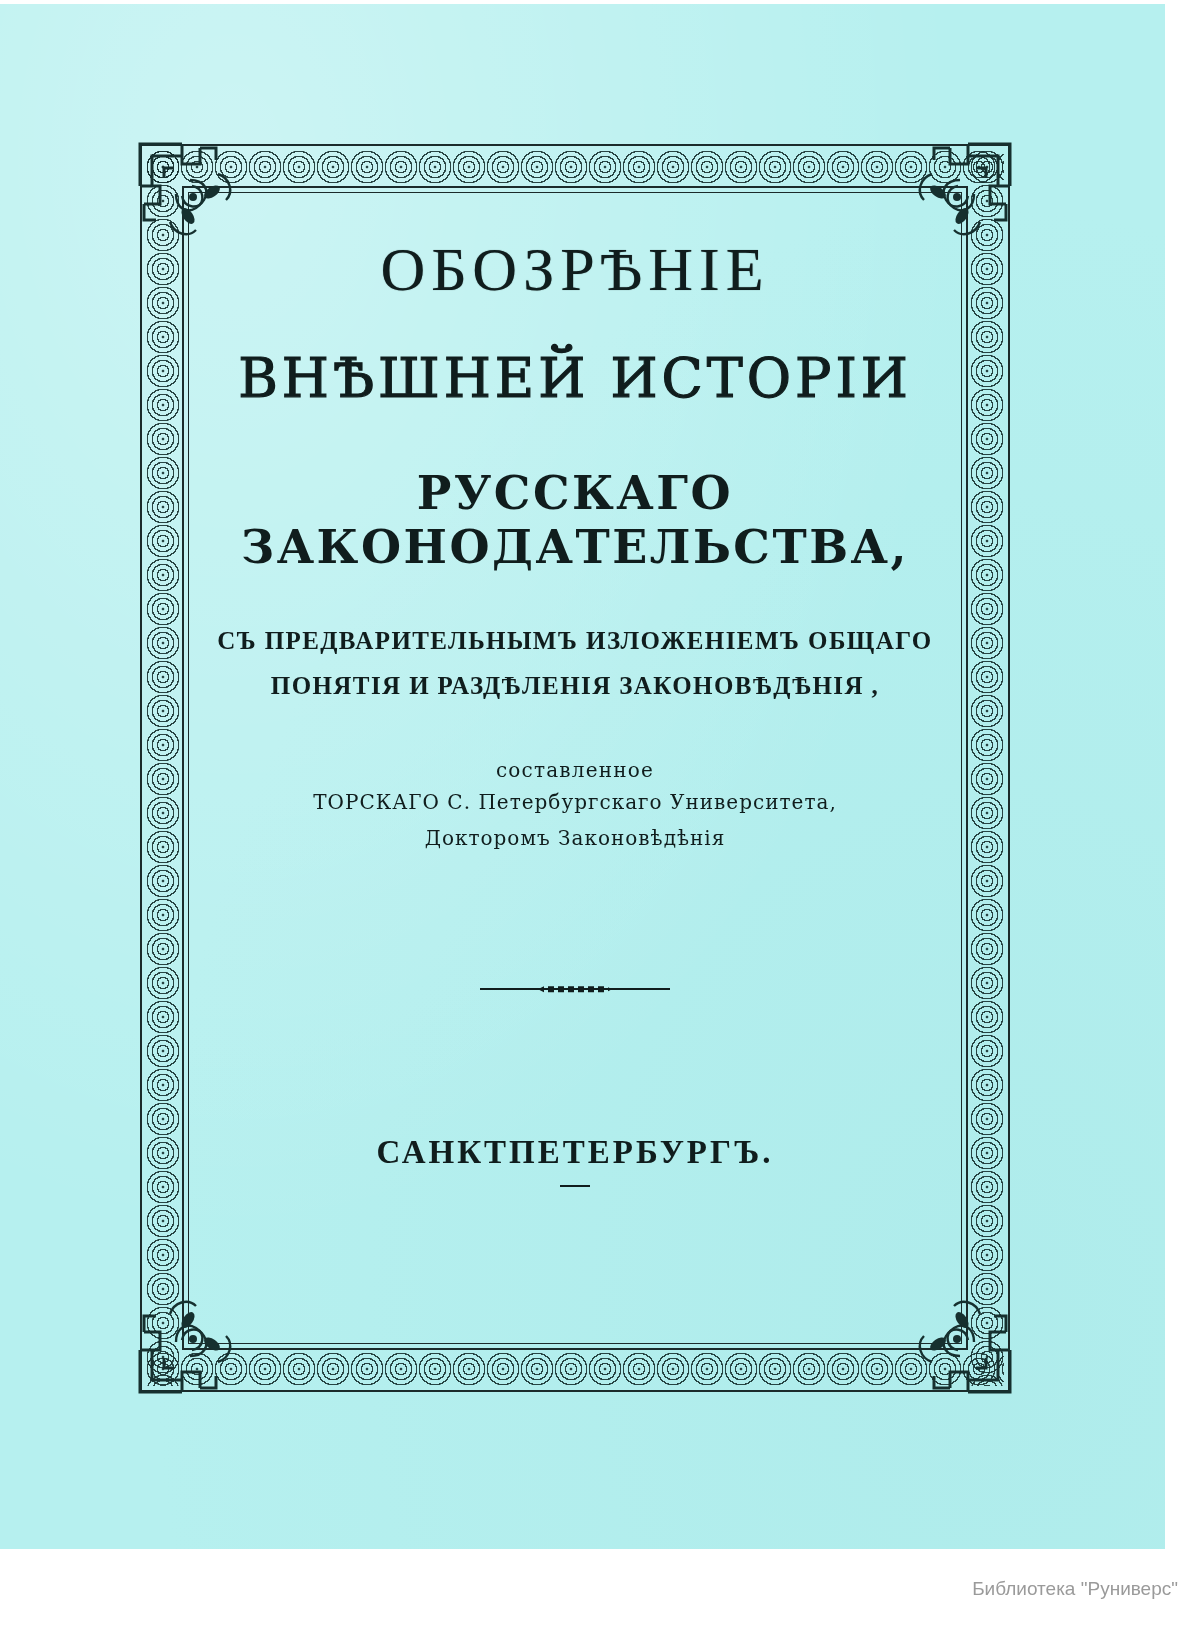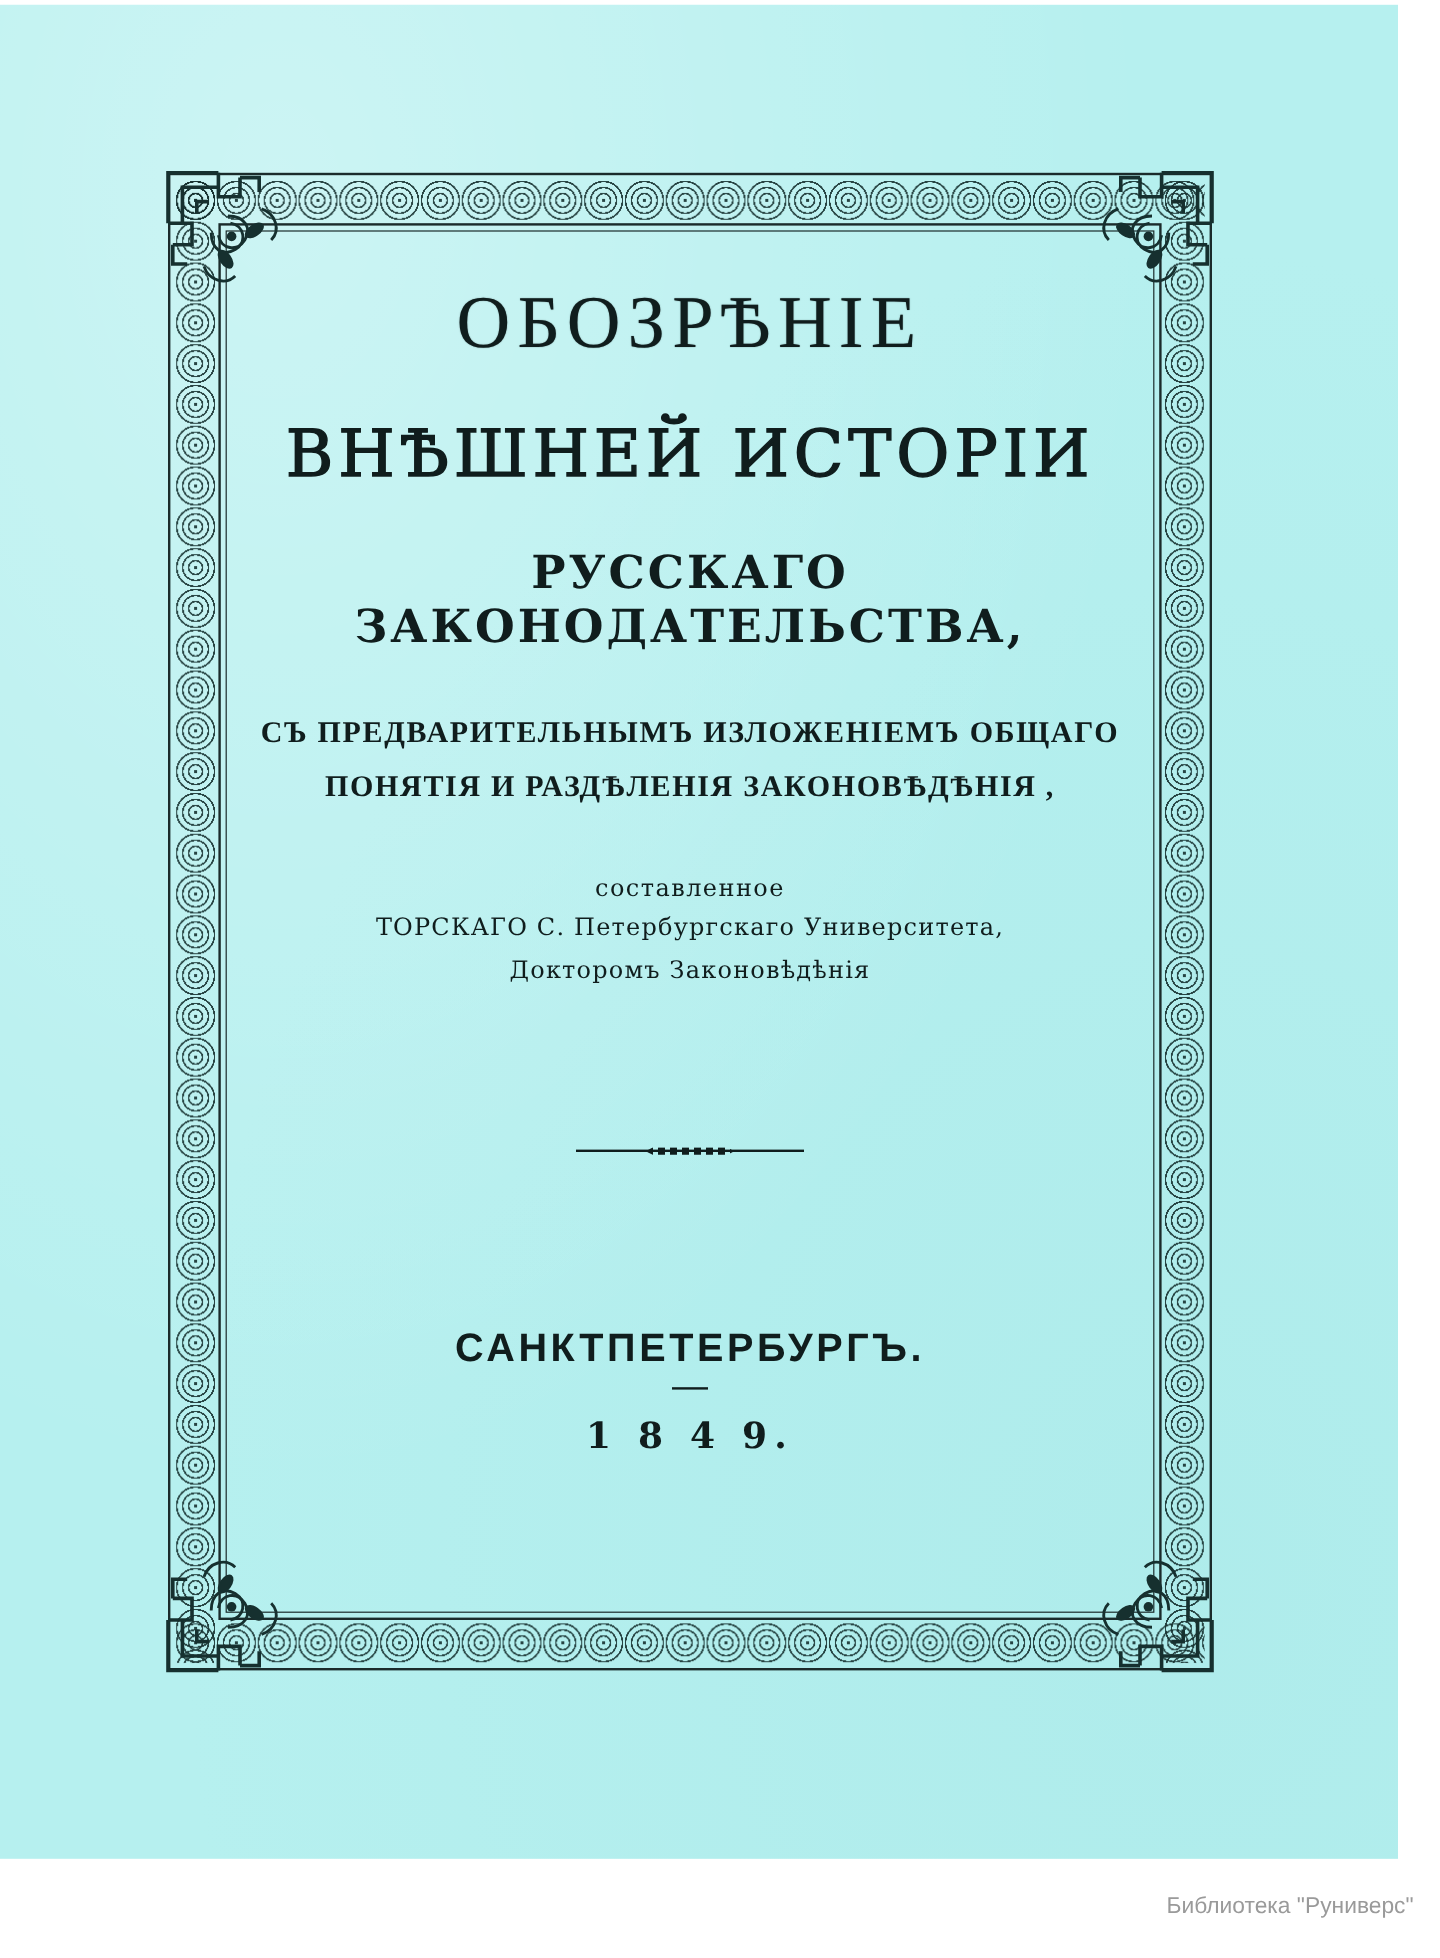--- a/index.html
+++ b/index.html
@@ -125,24 +125,24 @@
   .t-second {
     font-family: "DejaVu Serif", serif;
     font-size: 54px;
     font-weight: 400;
     letter-spacing: 4px;
     margin-top: 42px;
     -webkit-text-stroke: 1.2px #101d1d;
   }
   .t-third {
     font-family: "DejaVu Serif", serif;
-    font-size: 38px;
+    font-size: 46px;
     font-weight: 700;
     letter-spacing: 2.5px;
-    margin-top: 44px;
+    margin-top: 56px;
   }
   .t-sub {
     font-family: Liberation Serif, serif;
     font-size: 25px;
     font-weight: 700;
     letter-spacing: 1.4px;
     line-height: 1.55;
     margin-top: 48px;
   }
   .t-compiled {
@@ -184,21 +184,21 @@
     top: 0;
     transform: translateX(-50%);
     width: 74px;
     height: 10px;
     background:
       repeating-linear-gradient(90deg, #101d1d 0 6px, rgba(0,0,0,0) 6px 10px);
     clip-path: polygon(0% 50%, 8% 20%, 92% 20%, 100% 50%, 92% 80%, 8% 80%);
   }
 
   .t-city {
-    font-family: Liberation Sans, sans-serif;
+    font-family: Liberation Serif, serif;
     font-size: 33px;
     font-weight: 700;
     letter-spacing: 3px;
     margin-top: 140px;
   }
   .t-dash {
     margin: 14px auto 0 auto;
     width: 30px;
     height: 2px;
     background: #101d1d;
@@ -358,18 +358,17 @@
     <div class="t-affil" style="margin-top:4px">Докторомъ Законовѣдѣнія</div>
 
 
     <div id="divider-rule">
       <div class="dline"></div>
       <div class="dknot"></div>
     </div>
 
     <div class="t-city">САНКТПЕТЕРБУРГЪ.</div>
     <div class="t-dash"></div>
-    <div class="t-year">1 8 4 9.</div>
   </div>
 
 </div>
 
 <div id="library-watermark">Библиотека "Руниверс"</div>
 
 </body></html>

